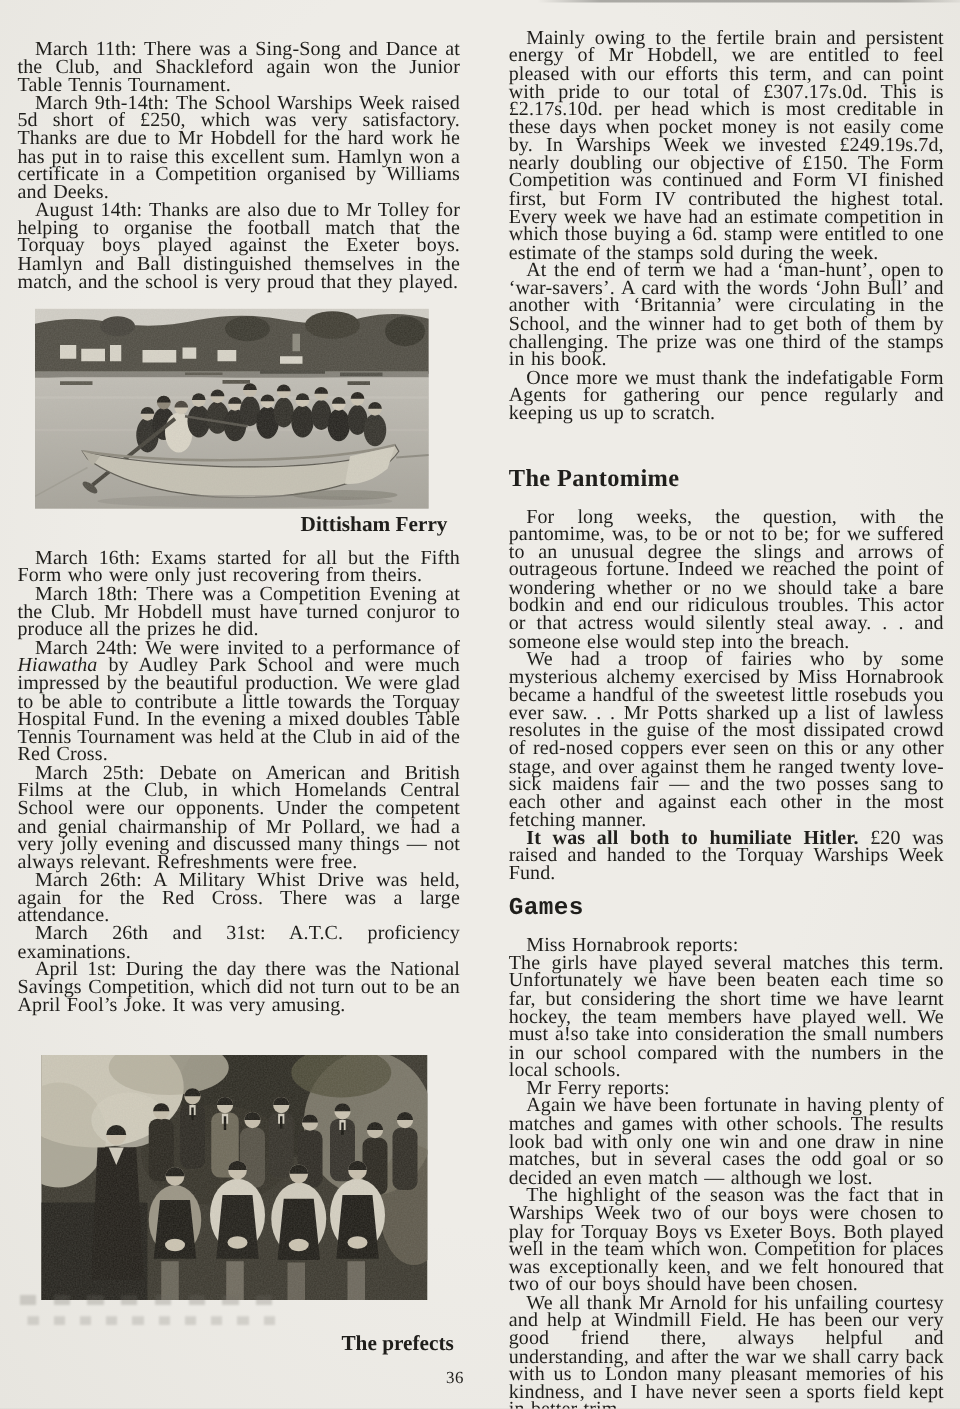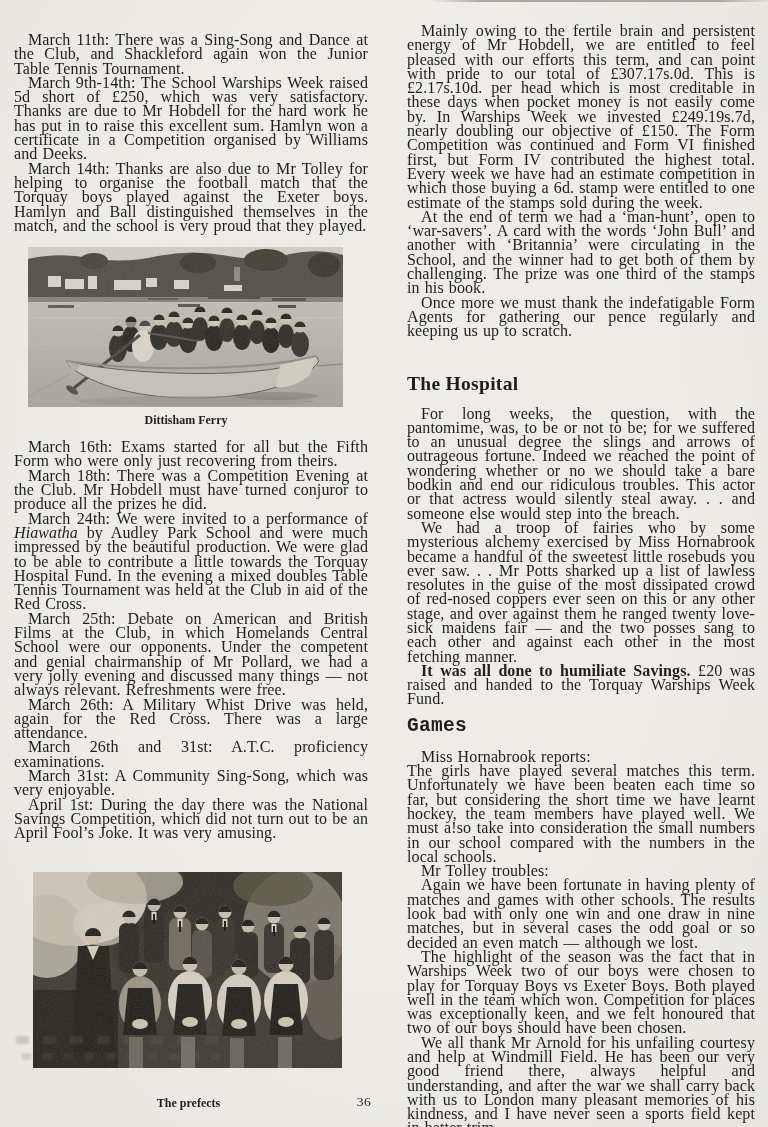--- a/index.html
+++ b/index.html
@@ -22,21 +22,21 @@
   }
   .h-pantomime{margin-top:33px !important;margin-bottom:12px !important;}
   .h-games{margin-top:8px !important;margin-bottom:12px !important;font-family:Liberation Mono, monospace;}
   .h-war{margin-bottom:13px !important;}
   figure{margin:0;padding:0;}
   .fig1{margin-top:14px;}
   .fig1 svg{display:block;margin-left:14px;}
   .fig2{margin-top:32px;}
   .fig2 svg{display:block;margin-left:19px;}
   figcaption.caption{
-    font-weight:bold;font-size:12px;line-height:14px;text-align:center;
+    font-weight:bold;font-size:17px;line-height:14px;text-align:right;
   }
   .cap1{margin-top:6px;padding-right:10px;margin-bottom:13px;}
   .cap2{margin-top:28px;padding-right:5px;}
   .page-number{
     position:absolute;left:0;top:1094px;width:728px;text-align:center;
     font-size:13.5px;letter-spacing:.5px;
   }
   .artifact-top{
     position:absolute;left:430px;top:0;width:338px;height:2px;opacity:.55;
     background:linear-gradient(90deg, rgba(62,62,58,0), rgba(62,62,58,.7) 15%, rgba(62,62,58,.7) 85%, rgba(62,62,58,.1));
@@ -54,21 +54,21 @@
 </style>
 </head>
 <body>
 
 <div class="page">
   <div class="artifact-top"></div>
 
   <div class="col col-left">
     <p class="body-p">March 11th: There was a Sing-Song and Dance at the Club, and Shackleford again won the Junior Table Tennis Tournament.</p>
     <p class="body-p">March 9th-14th: The School Warships Week raised 5d short of £250, which was very satisfactory. Thanks are due to Mr Hobdell for the hard work he has put in to raise this excellent sum. Hamlyn won a certificate in a Competition organised by Williams and Deeks.</p>
-    <p class="body-p">March 14th: Thanks are also due to Mr Tolley for helping to organise the football match that the Torquay boys played against the Exeter boys. Hamlyn and Ball distinguished themselves in the match, and the school is very proud that they played.</p>
+    <p class="body-p">August 14th: Thanks are also due to Mr Tolley for helping to organise the football match that the Torquay boys played against the Exeter boys. Hamlyn and Ball distinguished themselves in the match, and the school is very proud that they played.</p>
 
     <figure class="fig1">
       <svg width="315" height="160" viewBox="0 0 315 160" role="img">
         <defs>
           <linearGradient id="wg" x1="0" y1="0" x2="0" y2="1">
             <stop offset="0" stop-color="#c3c0b8"></stop>
               <stop offset="1" stop-color="#a8a59c"></stop>
           </linearGradient>
           <filter id="grain1">
             <feTurbulence type="fractalNoise" baseFrequency="0.9" numOctaves="2"></feTurbulence>
@@ -190,21 +190,20 @@
       </svg>
       <figcaption class="caption cap1">Dittisham Ferry</figcaption>
     </figure>
 
     <p class="body-p">March 16th: Exams started for all but the Fifth Form who were only just recovering from theirs.</p>
     <p class="body-p">March 18th: There was a Competition Evening at the Club. Mr Hobdell must have turned conjuror to produce all the prizes he did.</p>
     <p class="body-p"><span>March 24th: We were invited to a performance of </span><i>Hiawatha</i><span> by Audley Park School and were much impressed by the beautiful production. We were glad to be able to contribute a little towards the Torquay Hospital Fund. In the evening a mixed doubles Table Tennis Tournament was held at the Club in aid of the Red Cross.</span></p>
     <p class="body-p">March 25th: Debate on American and British Films at the Club, in which Homelands Central School were our opponents. Under the competent and genial chairmanship of Mr Pollard, we had a very jolly evening and discussed many things — not always relevant. Refreshments were free.</p>
     <p class="body-p">March 26th: A Military Whist Drive was held, again for the Red Cross. There was a large attendance.</p>
     <p class="body-p">March 26th and 31st: A.T.C. proficiency examinations.</p>
-    <p class="body-p">March 31st: A Community Sing-Song, which was very enjoyable.</p>
     <p class="body-p">April 1st: During the day there was the National Savings Competition, which did not turn out to be an April Fool’s Joke. It was very amusing.</p>
 
     <figure class="fig2">
       <svg width="309" height="196" viewBox="0 0 309 196" role="img">
         <defs>
           <filter id="grain2">
             <feTurbulence type="fractalNoise" baseFrequency="0.85" numOctaves="2"></feTurbulence>
             <feColorMatrix type="matrix" values="0 0 0 0 0.40  0 0 0 0 0.39  0 0 0 0 0.34  0 0 0 0.5 0"></feColorMatrix>
           </filter>
         </defs>
@@ -322,29 +321,29 @@
       </svg>
       <figcaption class="caption cap2">The prefects</figcaption>
     </figure>
   </div>
 
   <div class="col col-right">
     <p class="body-p">Mainly owing to the fertile brain and persistent energy of Mr Hobdell, we are entitled to feel pleased with our efforts this term, and can point with pride to our total of £307.17s.0d. This is £2.17s.10d. per head which is most creditable in these days when pocket money is not easily come by. In Warships Week we invested £249.19s.7d, nearly doubling our objective of £150. The Form Competition was continued and Form VI finished first, but Form IV contributed the highest total. Every week we have had an estimate competition in which those buying a 6d. stamp were entitled to one estimate of the stamps sold during the week.</p>
     <p class="body-p">At the end of term we had a ‘man-hunt’, open to ‘war-savers’. A card with the words ‘John Bull’ and another with ‘Britannia’ were circulating in the School, and the winner had to get both of them by challenging. The prize was one third of the stamps in his book.</p>
     <p class="body-p">Once more we must thank the indefatigable Form Agents for gathering our pence regularly and keeping us up to scratch.</p>
 
-    <h2 class="section-heading h-pantomime">The Hospital</h2>
+    <h2 class="section-heading h-pantomime">The Pantomime</h2>
     <p class="body-p">For long weeks, the question, with the pantomime, was, to be or not to be; for we suffered to an unusual degree the slings and arrows of outrageous fortune. Indeed we reached the point of wondering whether or no we should take a bare bodkin and end our ridiculous troubles. This actor or that actress would silently steal away. . . and someone else would step into the breach.</p>
     <p class="body-p">We had a troop of fairies who by some mysterious alchemy exercised by Miss Hornabrook became a handful of the sweetest little rosebuds you ever saw. . . Mr Potts sharked up a list of lawless resolutes in the guise of the most dissipated crowd of red-nosed coppers ever seen on this or any other stage, and over against them he ranged twenty love-sick maidens fair — and the two posses sang to each other and against each other in the most fetching manner.</p>
-    <p class="body-p"><b>It was all done to humiliate Savings.</b><span> £20 was raised and handed to the Torquay Warships Week Fund.</span></p>
+    <p class="body-p"><b>It was all both to humiliate Hitler.</b><span> £20 was raised and handed to the Torquay Warships Week Fund.</span></p>
 
     <h2 class="section-heading h-games">Games</h2>
     <p class="body-p">Miss Hornabrook reports:</p>
     <p class="body-p no-indent">The girls have played several matches this term. Unfortunately we have been beaten each time so far, but considering the short time we have learnt hockey, the team members have played well. We must a!so take into consideration the small numbers in our school compared with the numbers in the local schools.</p>
-    <p class="body-p">Mr Tolley troubles:</p>
+    <p class="body-p">Mr Ferry reports:</p>
     <p class="body-p">Again we have been fortunate in having plenty of matches and games with other schools. The results look bad with only one win and one draw in nine matches, but in several cases the odd goal or so decided an even match — although we lost.</p>
     <p class="body-p">The highlight of the season was the fact that in Warships Week two of our boys were chosen to play for Torquay Boys vs Exeter Boys. Both played well in the team which won. Competition for places was exceptionally keen, and we felt honoured that two of our boys should have been chosen.</p>
     <p class="body-p">We all thank Mr Arnold for his unfailing courtesy and help at Windmill Field. He has been our very good friend there, always helpful and understanding, and after the war we shall carry back with us to London many pleasant memories of his kindness, and I have never seen a sports field kept in better trim.</p>
   </div>
 
   <div class="ghost-smudge"></div>
   <div class="page-number">36</div>
 </div>
 
 </body></html>

